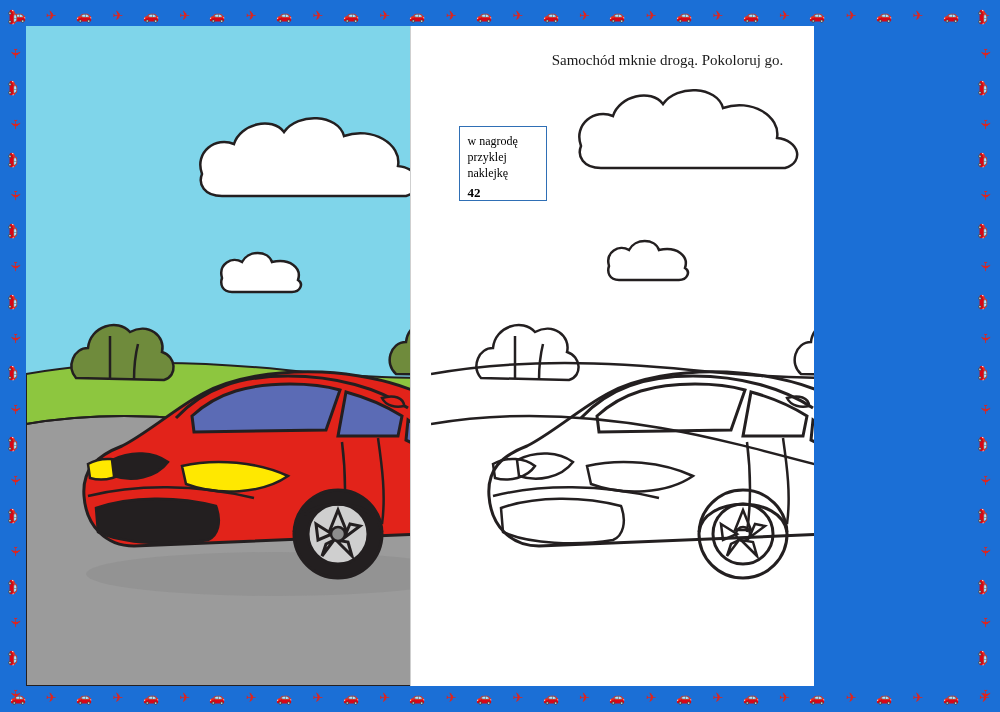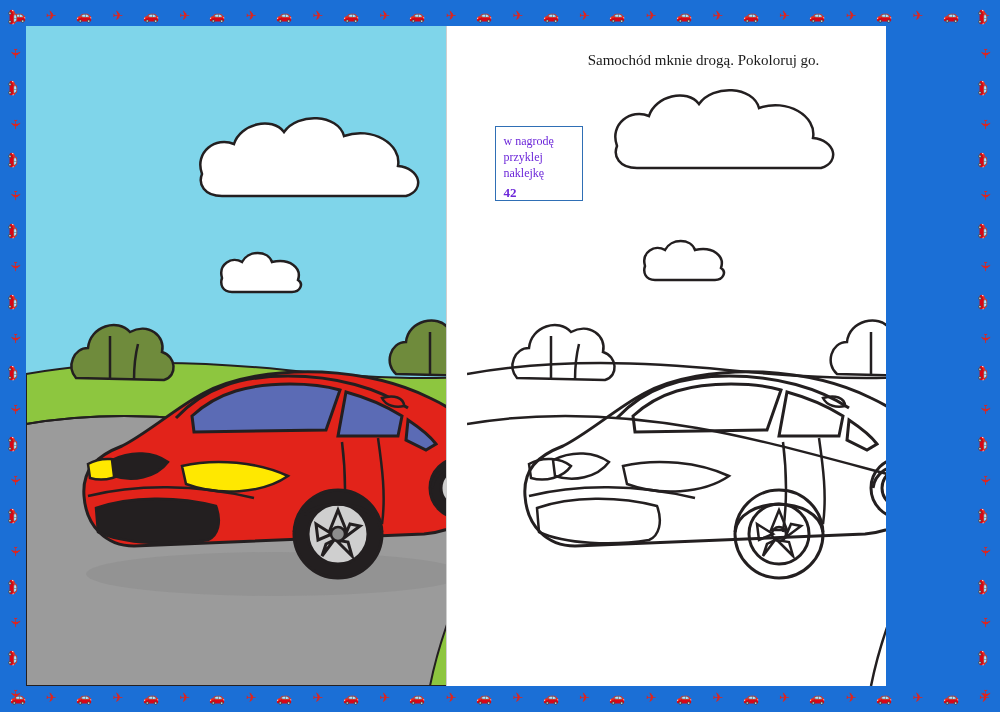--- a/index.html
+++ b/index.html
@@ -53,21 +53,21 @@
     line-height: 1;
     font-family: "DejaVu Sans", sans-serif;
   }
   .motif.v { transform: rotate(90deg); }
 
   
   .pages {
     position: absolute;
     left: 26px;
     top: 26px;
-    width: 860px;
+    width: 788px;
     height: 660px;
     background: #ffffff;
     display: flex;
     gap: 20px;
   }
   .page-half {
     position: relative;
     width: 474px;
     height: 660px;
     overflow: hidden;
@@ -85,21 +85,21 @@
     color: #1a1a1a;
     font-family: "Liberation Serif", serif;
   }
   .sticker-box {
     position: absolute;
     left: 28px;
     top: 100px;
     width: 88px;
     height: 75px;
     border: 1px solid #2f6fb5;
-    color: #6d28d9;
+    color: #000000;
     font-size: 12px;
     font-family: "Liberation Serif", serif;
     padding: 6px 0 0 8px;
     box-sizing: border-box;
     line-height: 1.35;
   }
   .sticker-box .num {
     font-weight: bold;
     font-size: 13px;
     display: block;

